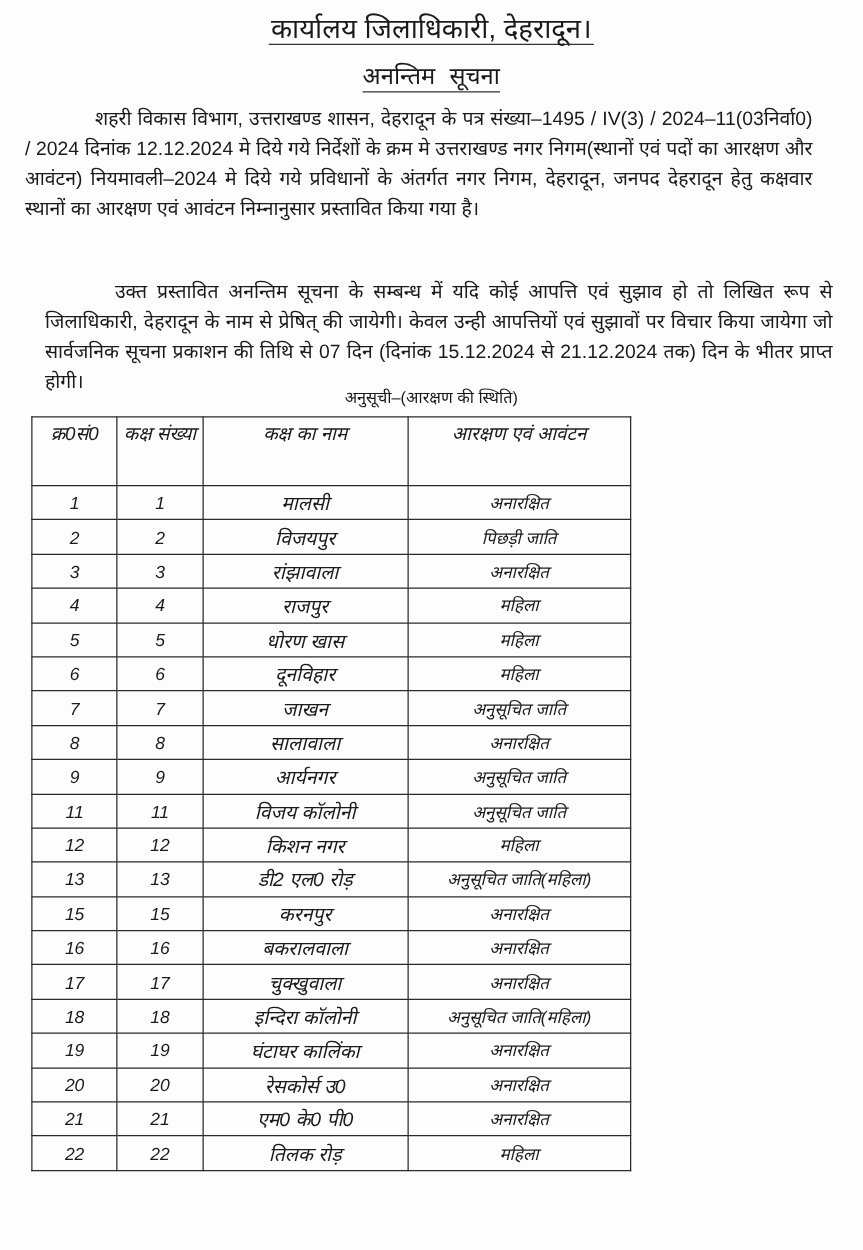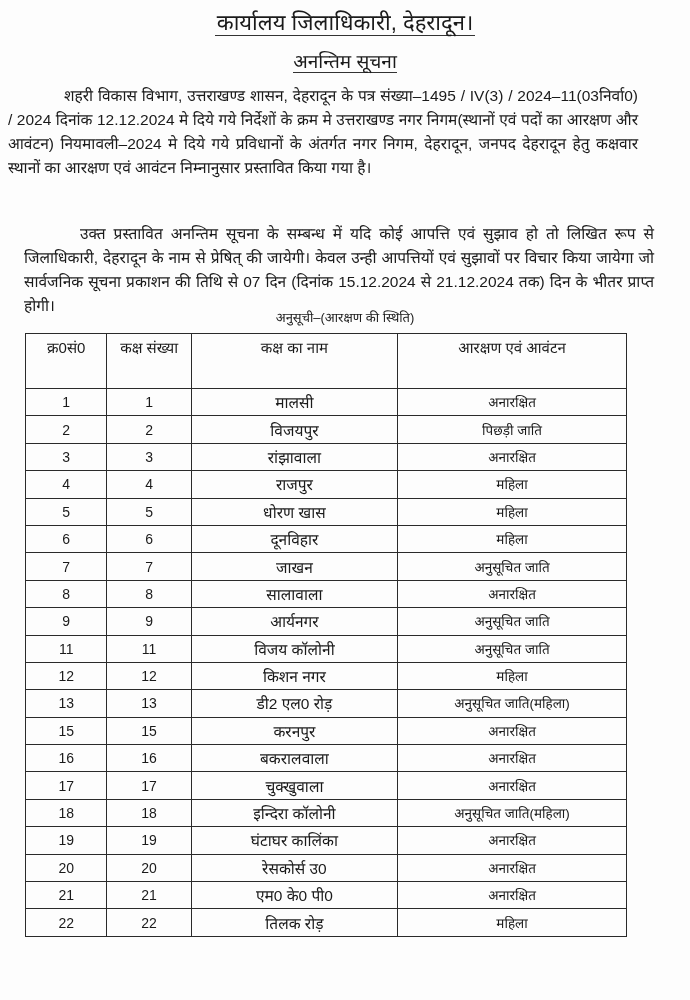--- a/index.html
+++ b/index.html
@@ -9,37 +9,37 @@
     color: #1a1a1a;
   }
   .page { position: absolute; left: 0; top: 0; width: 690px; height: 1000px; }
   .office-title {
     position: absolute; top: 6px; left: 0; width: 100%; text-align: center;
     font-size: 22px; line-height: 34px;
   }
   .office-title span { border-bottom: 1.5px solid #333; padding: 0 2px; }
   .notice-title {
     position: absolute; top: 50px; left: 0; width: 100%; text-align: center;
-    font-size: 19px; line-height: 24px;
+    font-size: 19px; line-height: 24px; font-family: Liberation Mono, monospace;
   }
   .notice-title span { border-bottom: 1.5px solid #333; }
   .para {
-    position: absolute; left: 8px; width: 630px;
+    position: absolute; left: 20px; width: 630px;
     font-size: 15.5px; line-height: 24px; text-align: justify;
     text-indent: 56px;
   }
   .para1 { top: 84px; }
   .para2 { top: 206px; }
   .schedule-title {
     position: absolute; top: 307px; left: 0; width: 100%; text-align: center;
     font-size: 13px; line-height: 22px;
   }
   table.res {
-    position: absolute; top: 333px; left: 25px; width: 602px;
-    border-collapse: collapse; font-size: 14px;
+    position: absolute; top: 333px; left: 25px; width: 480px;
+    border-collapse: collapse; font-size: 14px; font-style: italic;
   }
   table.res th, table.res td {
     border: 1px solid #2a2a2a; text-align: center; vertical-align: middle;
     padding: 0;
   }
   table.res th { font-weight: normal; font-size: 15px; height: 50px; vertical-align: top; padding-top: 4px; line-height: 20px; }
   table.res td { height: 26.4px; }
   .c1 { width: 81px; }
   .c2 { width: 84px; }
   .c3 { width: 207px; }

